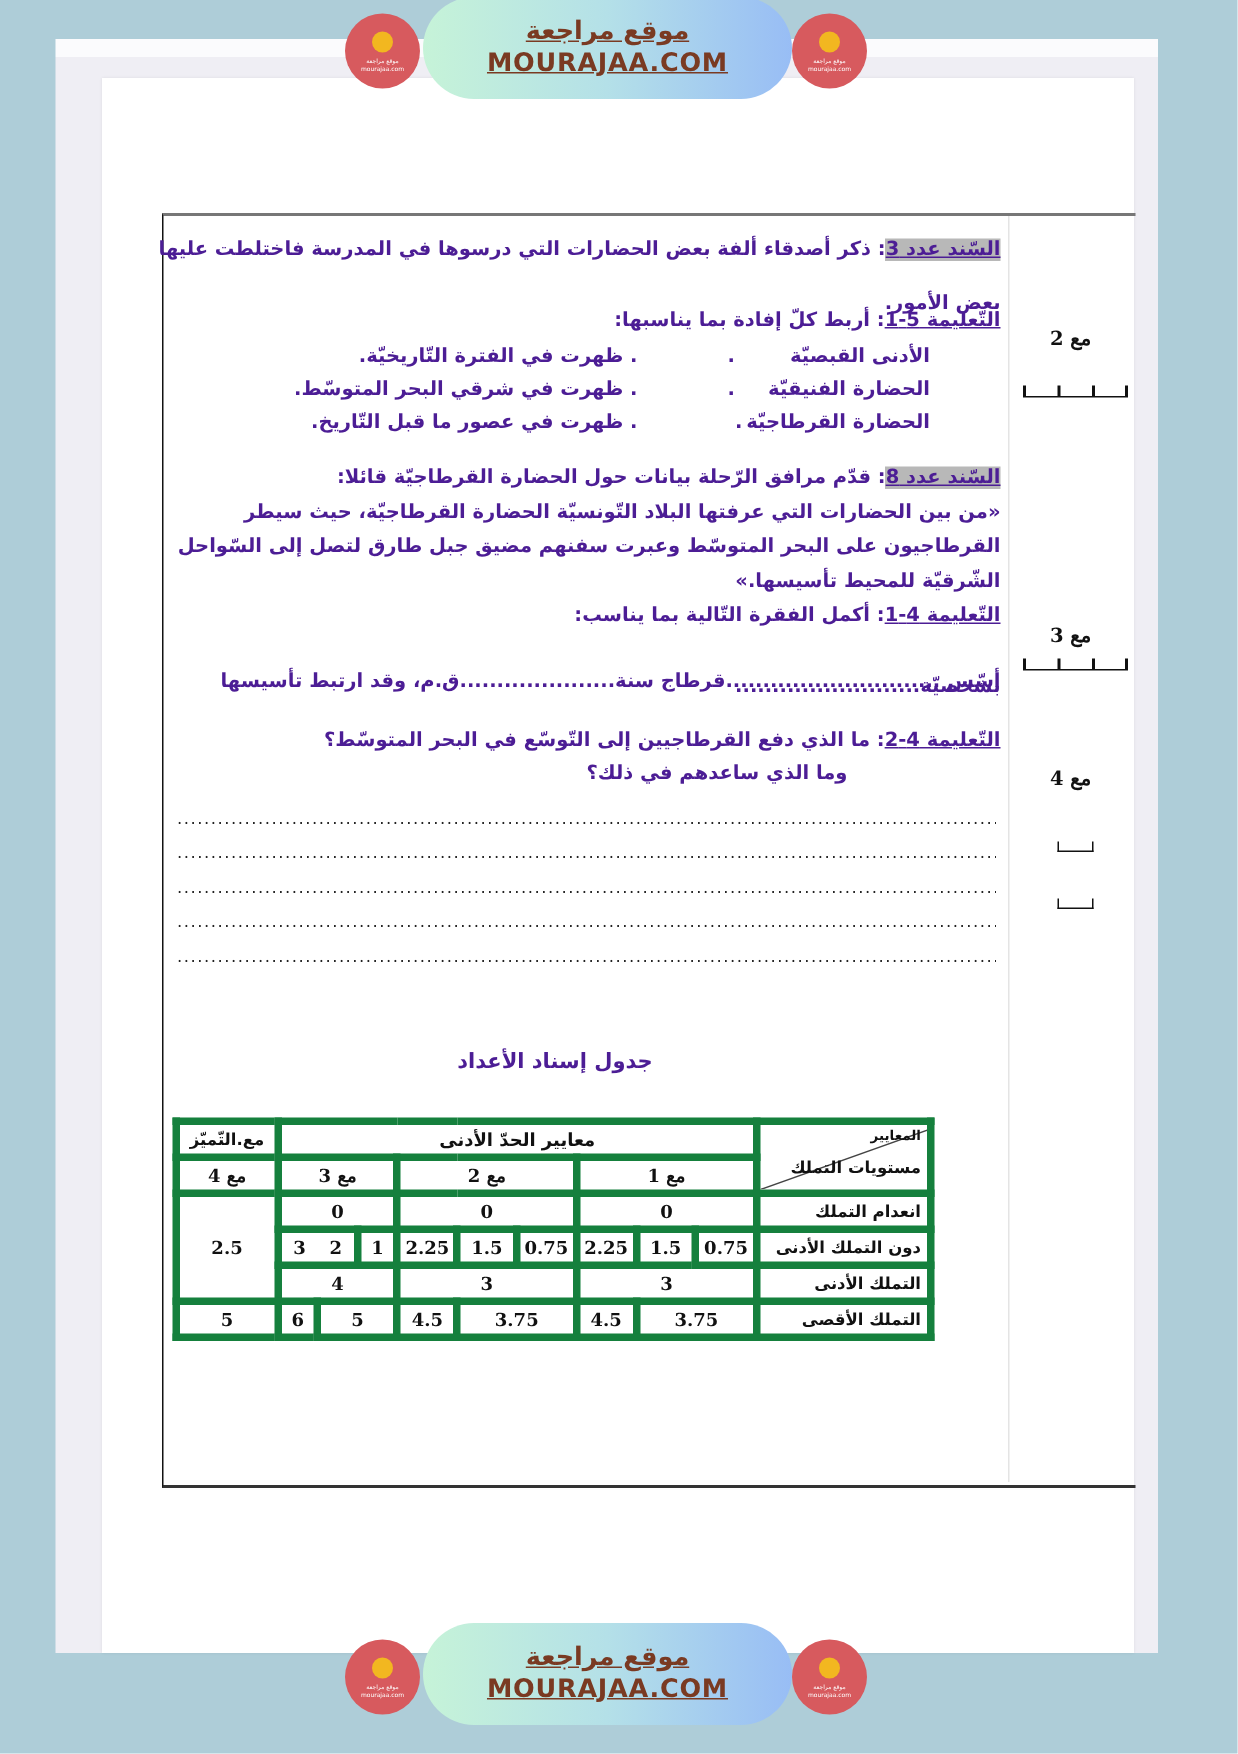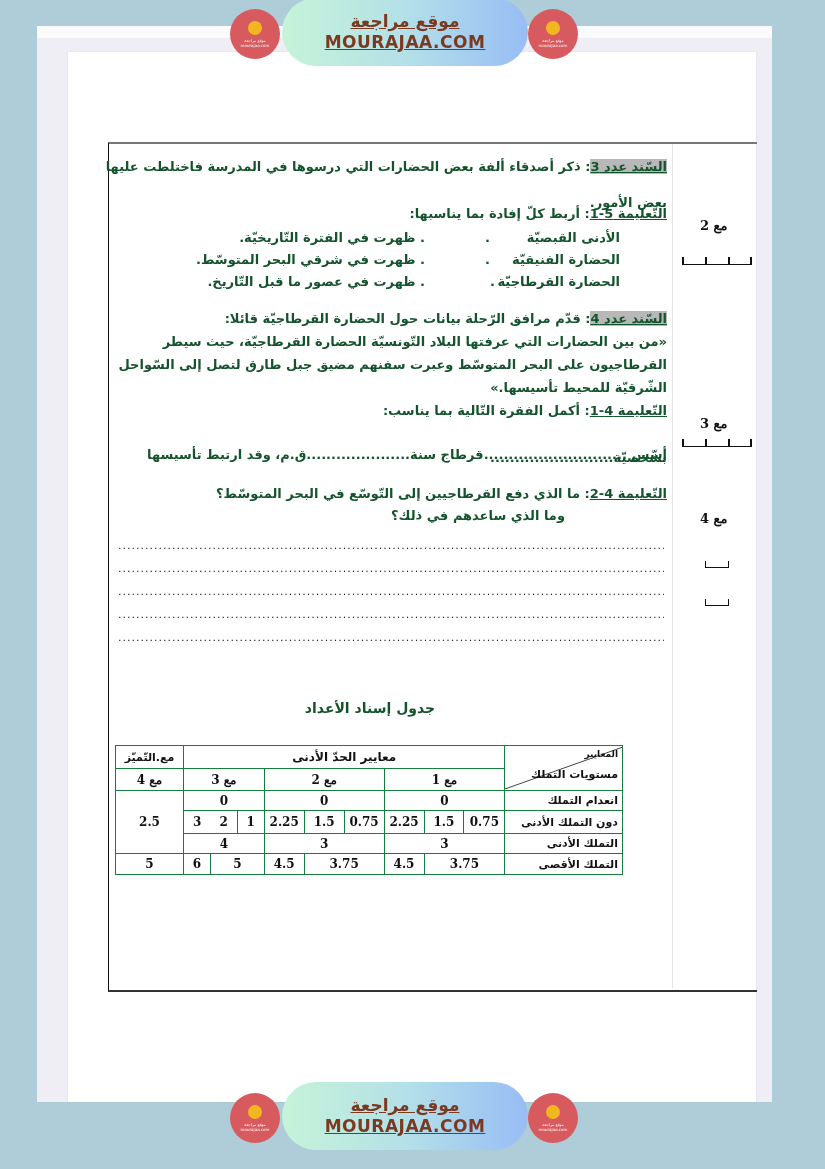--- a/index.html
+++ b/index.html
@@ -29,36 +29,36 @@
   }
   .logo.l { left:0; } .logo.r { left:298px; }
   .logo .inner { width:14px; height:14px; border-radius:50%; background:#f2b720; margin-bottom:3px; }
   .logo .tiny { font-size:4px; color:#fff; line-height:5px; text-align:center; }
 
   
   .frame { position:absolute; left:108px; top:142px; width:648px; height:846px;
     border-left:1.5px solid #111; border-top:2px solid #777; border-bottom:2.5px solid #333; }
   .divider { position:absolute; left:672px; top:144px; width:1px; height:844px; background:#e4e4e4; }
 
-  .rtl { direction:rtl; text-align:right; font-family:"DejaVu Sans", sans-serif; font-weight:bold; color:#14532d; }
+  .rtl { direction:rtl; text-align:right; font-family:"DejaVu Sans", sans-serif; font-weight:bold; color:#4c1d95; }
   .txt { position:absolute; right:158px; font-size:13px; line-height:20px; white-space:nowrap; }
   .label { text-decoration:underline; }
   .hl { background:#b8b8b8; }
 
   .score { position:absolute; font-family:"DejaVu Serif", serif; font-weight:bold; font-size:13px; color:#111; direction:rtl; }
   .ticks { position:absolute; height:6px; border-bottom:1.5px solid #111; }
   .ticks span { position:absolute; bottom:0; width:1.5px; height:7px; background:#111; }
   .box { position:absolute; width:22px; height:6px; border:1.5px solid #111; border-top:none; }
 
   .dots { position:absolute; left:118px; width:546px; overflow:hidden; white-space:nowrap; font-size:11px; color:#222; letter-spacing:1px; line-height:12px; }
 
   .tbl-title { position:absolute; left:110px; width:520px; top:700px; text-align:center; font-size:14px; }
   table.grid { position:absolute; left:115px; top:745px; width:508px; border-collapse:collapse;
     font-family:"DejaVu Serif", serif; font-weight:bold; font-size:12px; color:#111; direction:rtl; }
-  table.grid td { border:1px solid #15803d; text-align:center; padding:0; height:19px; }
+  table.grid td { border:5px solid #15803d; text-align:center; padding:0; height:19px; }
   table.grid td.lbl { font-family:"DejaVu Sans", sans-serif; font-size:11px; text-align:right; padding-right:4px; }
   table.grid td.nobr { border-left:none; }
   table.grid td.nobl { border-right:none; }
   .diag { position:relative; height:42px; overflow:hidden; }
   .diag svg { position:absolute; left:0; top:0; }
   .diag .a { position:absolute; right:4px; top:2px; font-size:9px; }
   .diag .b { position:absolute; right:4px; top:21px; font-size:11px; }
 </style>
 </head>
 <body>
@@ -101,21 +101,21 @@
 
 <div class="rtl txt" style="top:228px; right:335px;">.</div>
 <div class="rtl txt" style="top:250px; right:335px;">.</div>
 <div class="rtl txt" style="top:272px; right:330px;">.</div>
 
 <div class="rtl txt" style="top:228px; right:400px;"><span>. </span><span>ظهرت في الفترة التّاريخيّة.</span></div>
 <div class="rtl txt" style="top:250px; right:400px;"><span>. </span><span>ظهرت في شرقي البحر المتوسّط.</span></div>
 <div class="rtl txt" style="top:272px; right:400px;"><span>. </span><span>ظهرت في عصور ما قبل التّاريخ.</span></div>
 
 <div class="rtl txt" style="top:309px;">
-  <span class="label hl">السّند عدد 4</span><span>: قدّم مرافق الرّحلة بيانات حول الحضارة القرطاجيّة قائلا:</span>
+  <span class="label hl">السّند عدد 8</span><span>: قدّم مرافق الرّحلة بيانات حول الحضارة القرطاجيّة قائلا:</span>
 </div>
 <div class="rtl txt" style="top:332px;">«من بين الحضارات التي عرفتها البلاد التّونسيّة الحضارة القرطاجيّة، حيث سيطر</div>
 <div class="rtl txt" style="top:355px;">القرطاجيون على البحر المتوسّط وعبرت سفنهم مضيق جبل طارق لتصل إلى السّواحل</div>
 <div class="rtl txt" style="top:378px;">الشّرقيّة للمحيط تأسيسها.»</div>
 <div class="rtl txt" style="top:401px;">
   <span class="label">التّعليمة 4-1</span><span>: أكمل الفقرة التّالية بما يناسب:</span>
 </div>
 <div class="rtl txt" style="top:425px;margin-top:20px;">أسّس .............................قرطاج سنة.....................ق.م، وقد ارتبط تأسيسها</div>
 <div class="rtl txt" style="top:448px;">بشخصيّة.........................</div>
 

